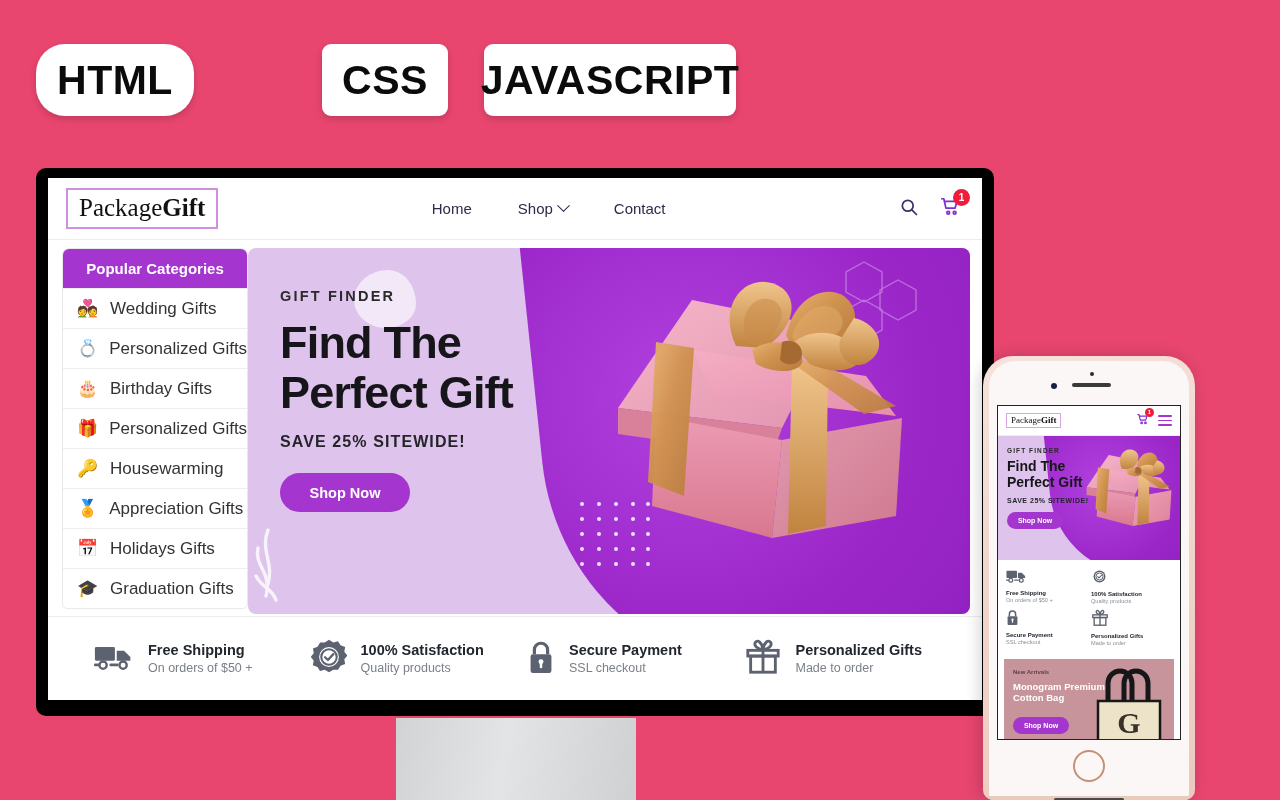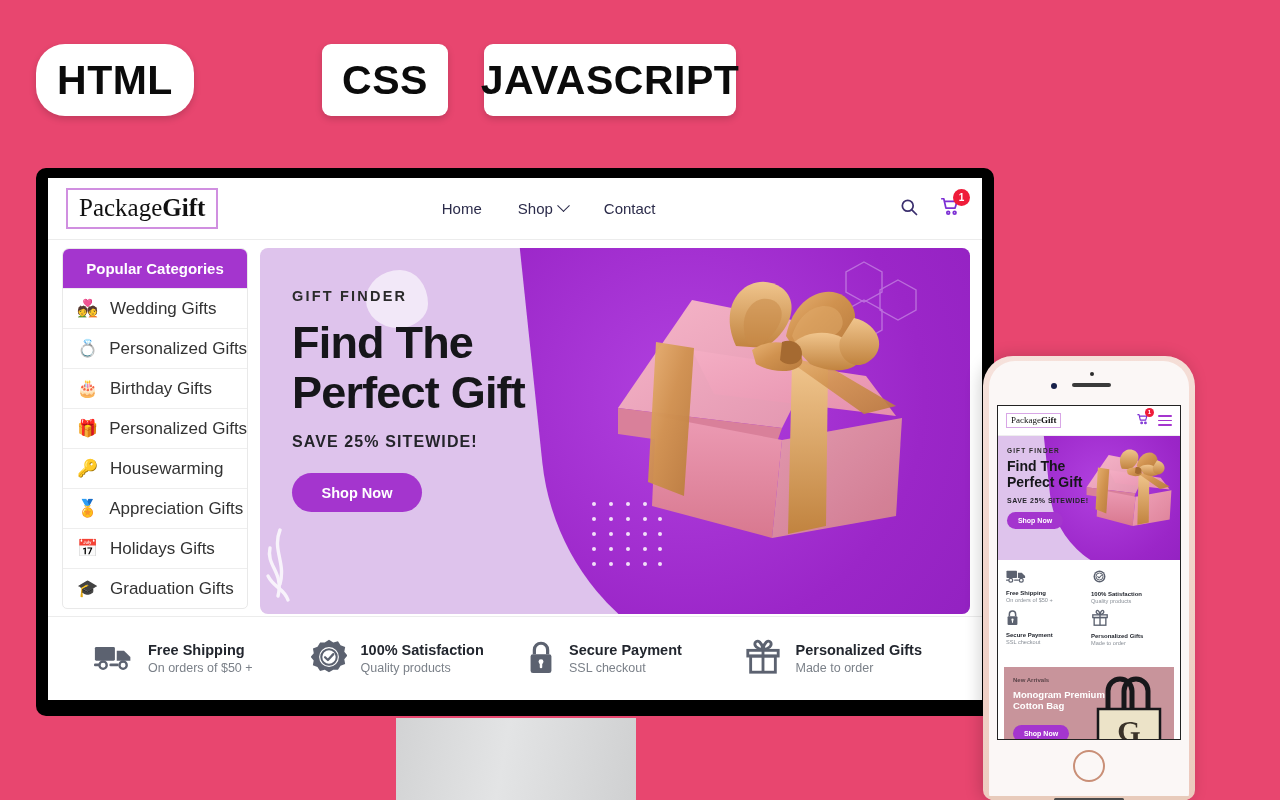--- a/index.html
+++ b/index.html
@@ -77,21 +77,21 @@
     font-size: 25px;
     color: #111;
     line-height: 1;
     white-space: nowrap;
   }
   .logo .b { font-weight: bold; }
   .nav {
     flex: 1;
     display: flex;
     align-items: center;
-    gap: 36px;
+    gap: 46px;
     justify-content: center;
     margin-left: -20px;
   }
   .nav-item {
     font-size: 15px;
     color: #2b2b4a;
     font-weight: 500;
     display: flex;
     align-items: center;
     gap: 6px;
@@ -111,21 +111,21 @@
     width: 17px; height: 17px;
     background: #ef1c3a;
     border-radius: 50%;
     color: #fff;
     font-size: 10px;
     font-weight: bold;
     display: flex; align-items: center; justify-content: center;
   }
 
   
-  .content { display: flex; padding: 8px 12px 0 14px; gap: 12px; }
+  .content { display: flex; padding: 8px 12px 0 14px; gap: 0; }
 
   .sidebar {
     width: 186px;
     border-radius: 7px 7px 5px 5px;
     overflow: hidden;
     border: 1px solid #e9e9e9;
     background: #fff;
     align-self: flex-start;
   }
   .sidebar-title {
@@ -299,21 +299,21 @@
     display: flex; align-items: center; justify-content: center; border: none;
   }
   .ph-gift { position: absolute; right: -4px; top: 6px; z-index: 2; }
   .ph-feats {
     display: grid; grid-template-columns: 1fr 1fr; gap: 5px 4px;
     padding: 8px 8px 9px 8px;
   }
   .ph-feat-t { font-size: 6px; font-weight: bold; color: #22262e; margin-top: 2px; }
   .ph-feat-s { font-size: 5.6px; color: #8a9098; margin-top: 1px; }
   .ph-promo {
-    margin: 12px 6px; height: 88px; background: #c8949b; position: relative; overflow: hidden;
+    margin: 4px 6px; height: 88px; background: #c8949b; position: relative; overflow: hidden;
   }
   .ph-promo-tag { position: absolute; left: 9px; top: 10px; font-size: 6px; font-weight: bold; color: #5a4348; }
   .ph-promo-h { position: absolute; left: 9px; top: 22px; width: 108px; font-size: 9.5px; font-weight: bold; color: #fff; line-height: 1.2; }
   .ph-promo-btn {
     position: absolute; left: 9px; top: 58px; width: 56px; height: 17px;
     background: #A435CE; border-radius: 10px; color: #fff; font-size: 7px; font-weight: bold;
     display: flex; align-items: center; justify-content: center; border: none;
   }
   .tote { position: absolute; right: 6px; top: 6px; }
 </style>

